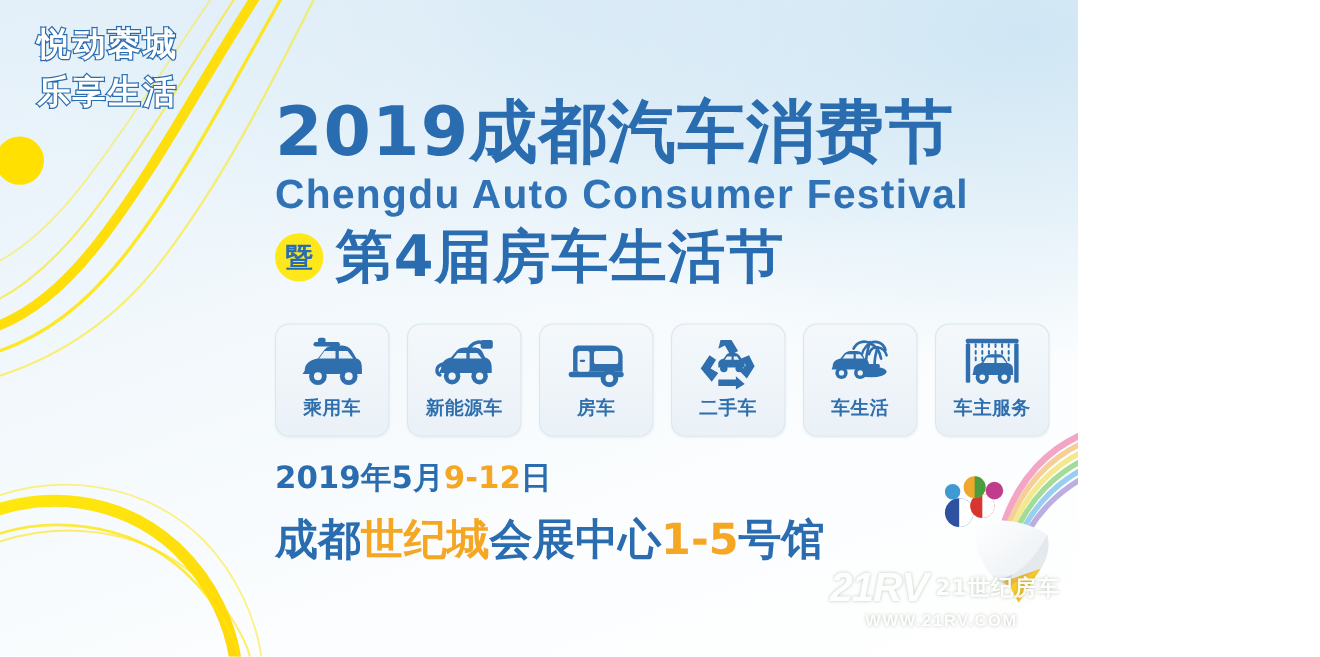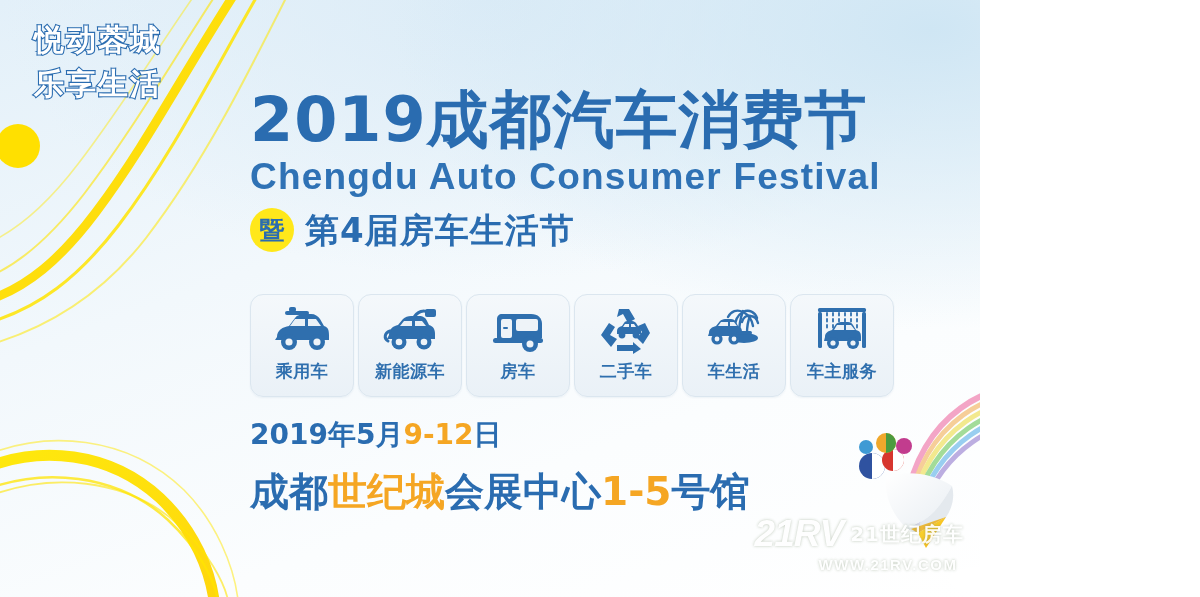--- a/index.html
+++ b/index.html
@@ -70,29 +70,29 @@
     width:44px; height:44px; border-radius:50%;
     background:#ffe81a;
     display:flex; align-items:center; justify-content:center;
     font-family:"DejaVu Sans","Liberation Sans",sans-serif;
     font-size:25px; font-weight:bold; color:#2a6cb0;
     flex:0 0 auto;
     line-height:1;
   }
   #subtitle-cn {
     font-family:"DejaVu Sans","Liberation Sans",sans-serif;
-    font-size:34px; font-weight:bold;
+    font-size:52px; font-weight:bold;
     color:#2a6cb0; letter-spacing:1px; white-space:nowrap;
     line-height:1;
   }
 
   
   #categories {
     position:absolute; left:250px; top:294px; z-index:5;
-    display:flex; gap:4px;
+    display:flex; gap:16px;
   }
   .cat-box {
     width:104px; height:103px;
     background:linear-gradient(180deg,#f4f8fb 0%, #eaf1f7 100%);
     border:1px solid #dbe6ef;
     border-radius:13px;
     display:flex; flex-direction:column;
     align-items:center; justify-content:flex-start;
     padding-top:10px;
     box-shadow:0 1px 2px rgba(60,100,140,.07);
@@ -135,21 +135,21 @@
     letter-spacing:-1px;
   }
   #wm-cn {
     font-family:"DejaVu Sans","Liberation Sans",sans-serif;
     font-size:20px; font-weight:bold;
     color:#ffffff;
     text-shadow:0 0 3px rgba(120,140,110,.55);
     letter-spacing:1px;
   }
   #wm-url {
-    margin-top:1px; margin-left:64px;
+    margin-top:1px; margin-left:32px;
     font-family:"Liberation Sans","DejaVu Sans",sans-serif;
     font-size:15px; font-weight:bold;
     color:#ffffff; letter-spacing:1.5px;
     text-shadow:0 0 3px rgba(120,140,110,.55);
   }
 </style>
 </head>
 <body>
 
 <div id="poster">

